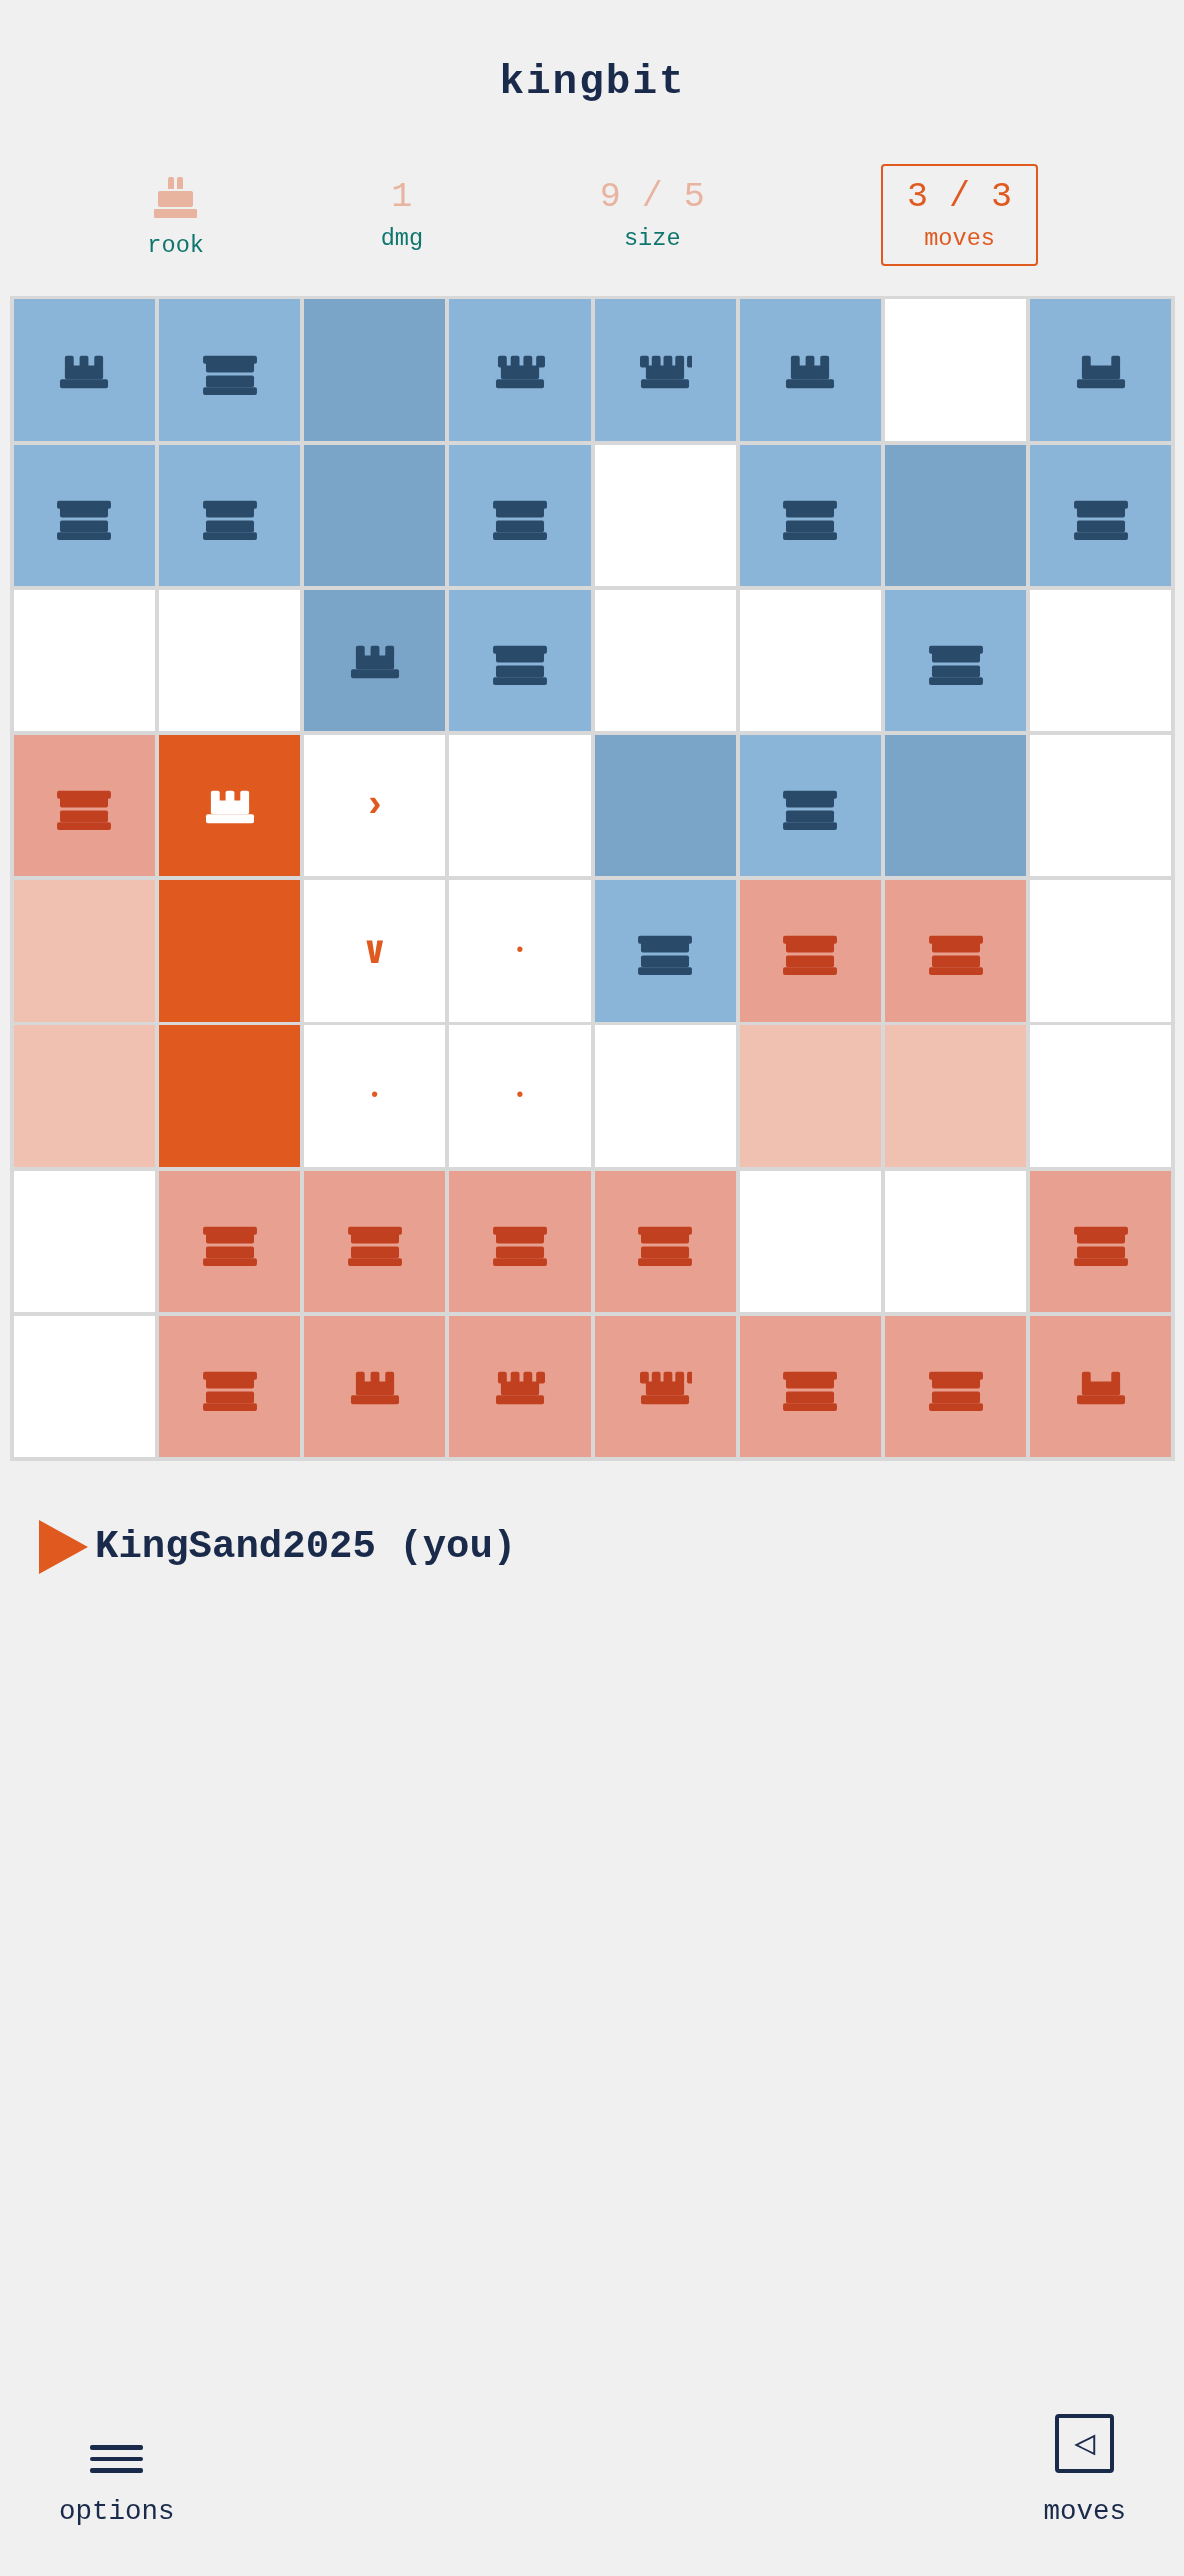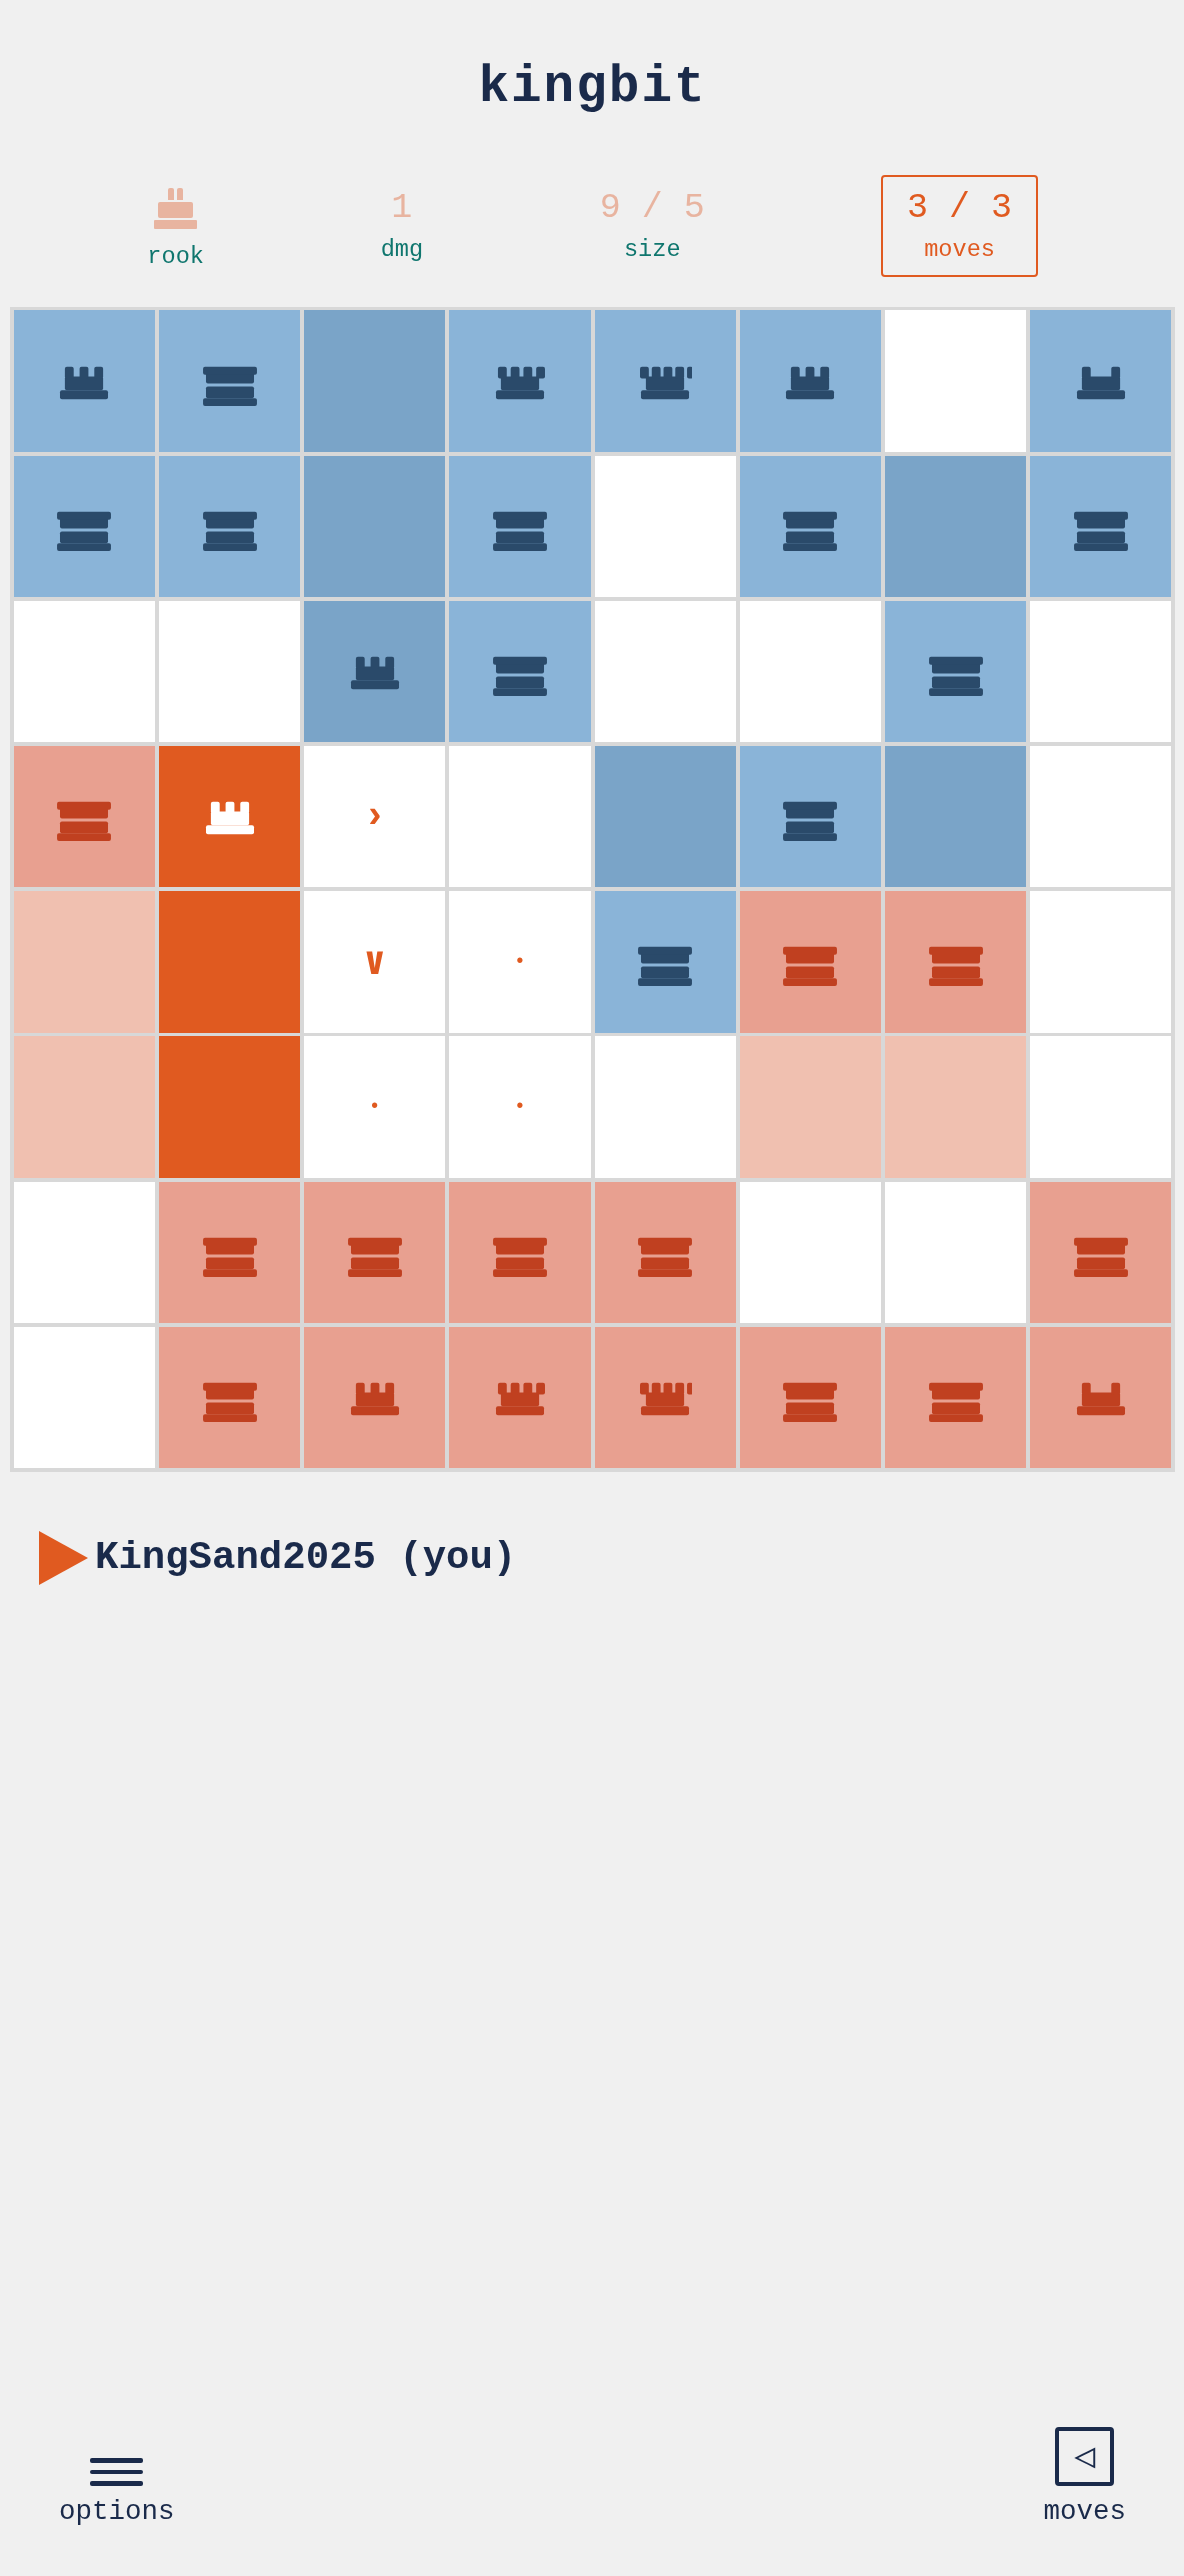--- a/index.html
+++ b/index.html
@@ -11,21 +11,21 @@
       position: relative;
       overflow-x: hidden;
     }
 
     
     .header {
       text-align: center;
       padding: 59px 0 19.6px;
     }
     .app-title {
-      font-size: 51px;
+      font-size: 41px;
       font-weight: bold;
       color: #1a2a4a;
       letter-spacing: 2px;
       font-family: 'Courier New', monospace;
     }
 
     
     .stats-row {
       display: flex;
       justify-content: space-around;
@@ -184,20 +184,21 @@
       display: flex;
       align-items: center;
       justify-content: center;
       font-size: 35px;
       color: #1a2a4a;
     }
     .btn-label {
       font-size: 27.5px;
       color: #1a2a4a;
       font-family: 'Courier New', monospace;
+      margin-top: 13px;
     }
 
     
     .bottom-spacer { height: 295px; }
   </style>
 </head>
 <body>
 
 <div class="header">
   <div class="app-title">kingbit</div>

